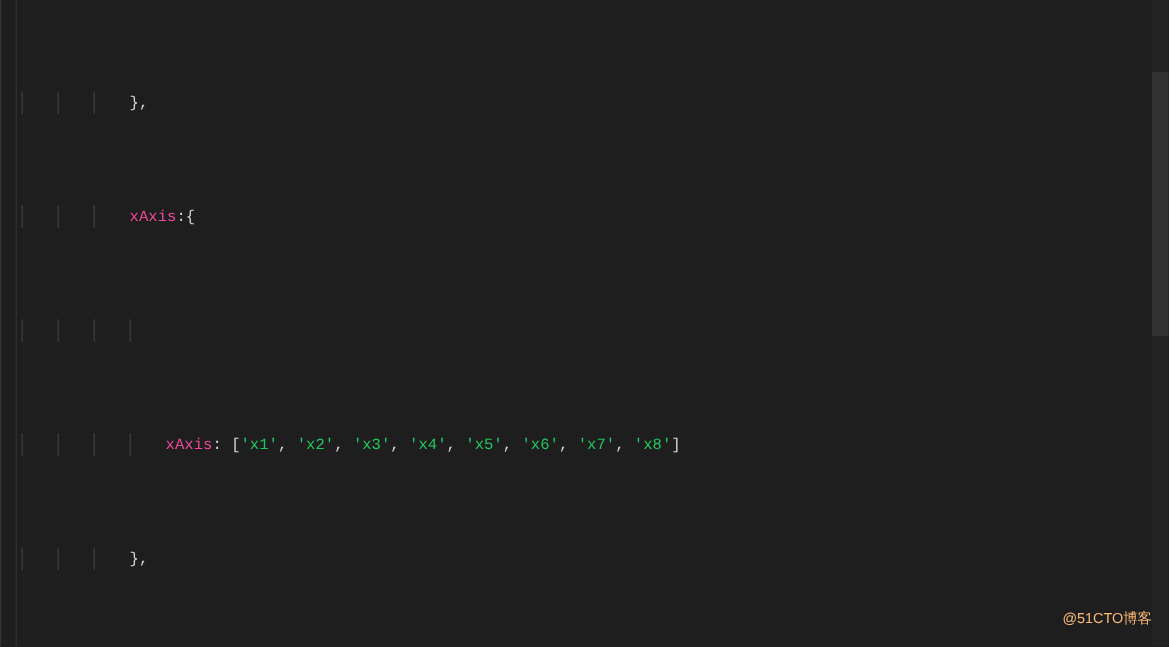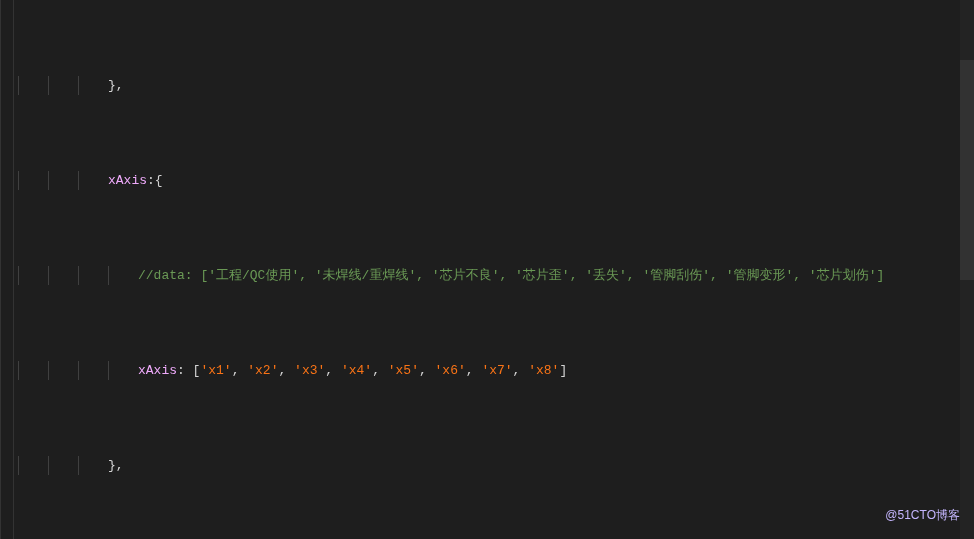--- a/index.html
+++ b/index.html
@@ -3,24 +3,24 @@
 <meta charset="utf-8">
 <style>
   html,body{margin:0;padding:0;background:#1e1e1e;color:#d4d4d4;font-family:Consolas,"Courier New",monospace;font-size:13px;line-height:19px;width:974px;height:539px;overflow:hidden}
   .editor{display:flex;height:539px}
   .gutter{width:12px;border-left:1px solid #333;border-right:1px solid #333;margin-left:0;background:#1e1e1e;flex:0 0 12px}
   .code{flex:1;padding:0 0 0 4px;position:relative;white-space:pre}
   .line{height:19px;display:flex;align-items:center}
   .indent-guide{display:inline-block;width:30px;height:19px;border-left:1px solid #404040;box-sizing:border-box}
   
   .p{color:#d4d4d4}        
-  .k{color:#f0abfc}        
-  .s{color:#f97316}        
+  .k{color:#ec4899}        
+  .s{color:#22c55e}        
   .c{color:#6a9955}
-  .watermark{position:absolute;right:14px;bottom:14px;color:#c4b5fd;font-family:Arial,Helvetica,sans-serif;font-size:12px;pointer-events:none}
+  .watermark{position:absolute;right:14px;bottom:14px;color:#fdba74;font-family:Arial,Helvetica,sans-serif;font-size:12px;pointer-events:none}
   .scrollbar{position:absolute;right:0;top:0;width:14px;height:539px;background:rgba(121,121,121,0.06)}
   .scrollthumb{position:absolute;right:0;width:14px;top:60px;height:220px;background:rgba(121,121,121,0.18)}
 </style>
 </head>
 <body>
 
 <div class="editor">
   <div class="gutter"></div>
   <div class="code">
 
@@ -32,21 +32,20 @@
 
     
     <div class="line">
       <span class="indent-guide"></span><span class="indent-guide"></span><span class="indent-guide"></span>
       <span class="k">xAxis</span><span class="p">:</span><span class="p">{</span>
     </div>
 
     
     <div class="line">
       <span class="indent-guide"></span><span class="indent-guide"></span><span class="indent-guide"></span><span class="indent-guide"></span>
-      <span class="c">//data: ['工程/QC使用', '未焊线/重焊线', '芯片不良', '芯片歪', '丢失', '管脚刮伤', '管脚变形', '芯片划伤']</span>
     </div>
 
     
     <div class="line">
       <span class="indent-guide"></span><span class="indent-guide"></span><span class="indent-guide"></span><span class="indent-guide"></span>
       <span class="k">xAxis</span><span class="p">: [</span>
       <span class="s">'x1'</span><span class="p">, </span>
       <span class="s">'x2'</span><span class="p">, </span>
       <span class="s">'x3'</span><span class="p">, </span>
       <span class="s">'x4'</span><span class="p">, </span>

